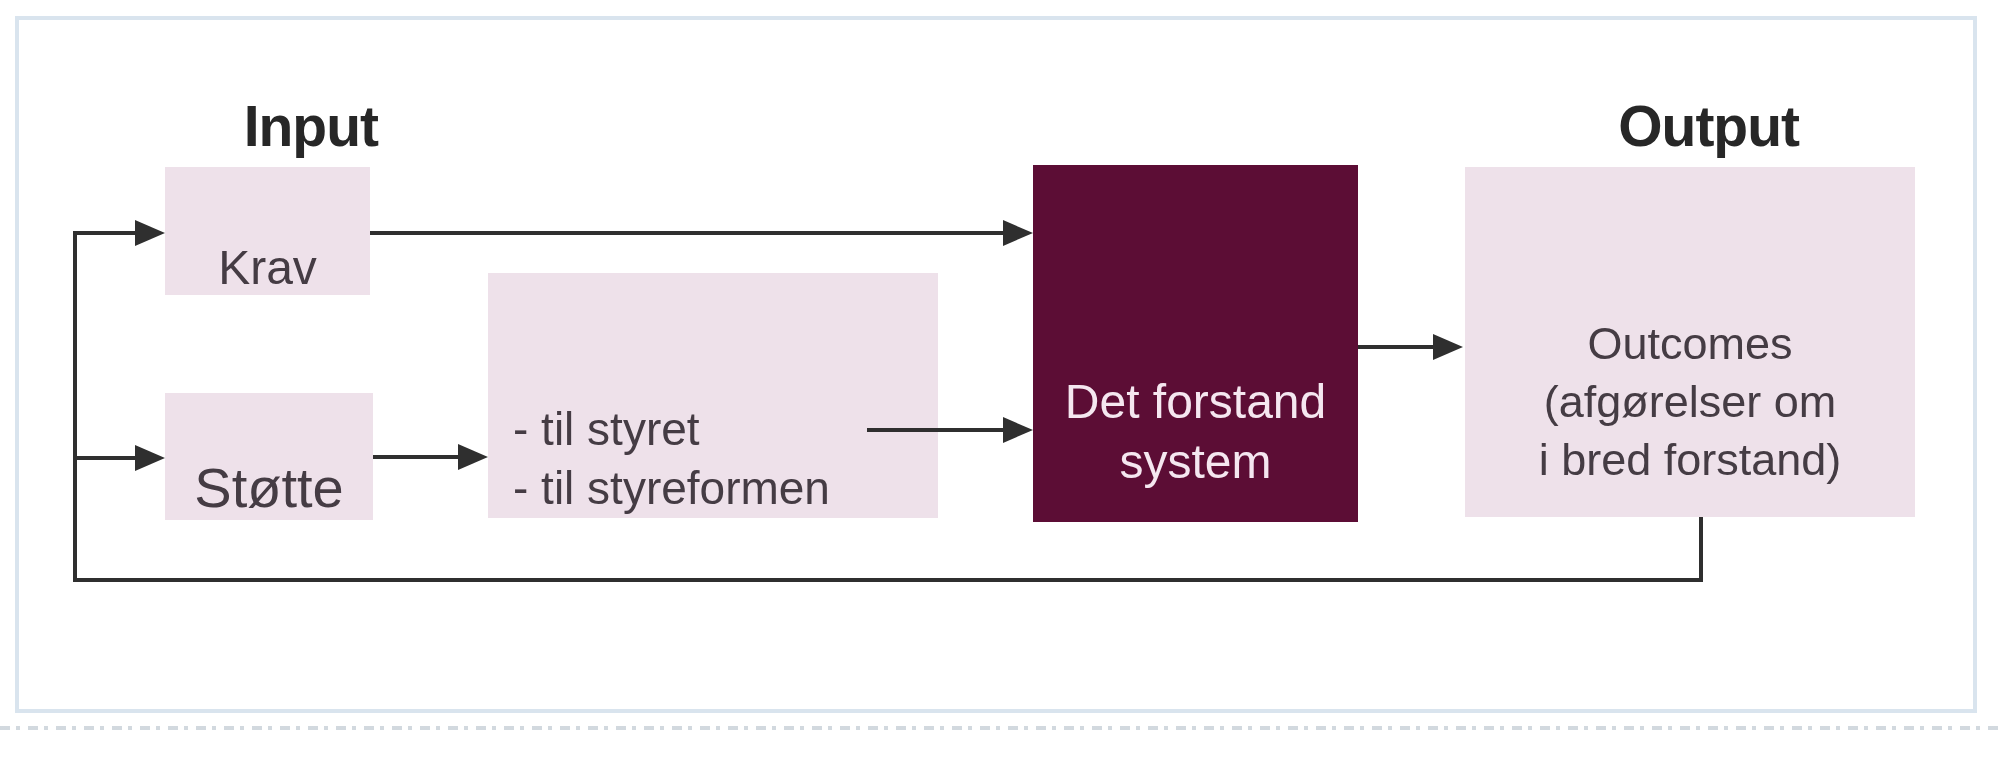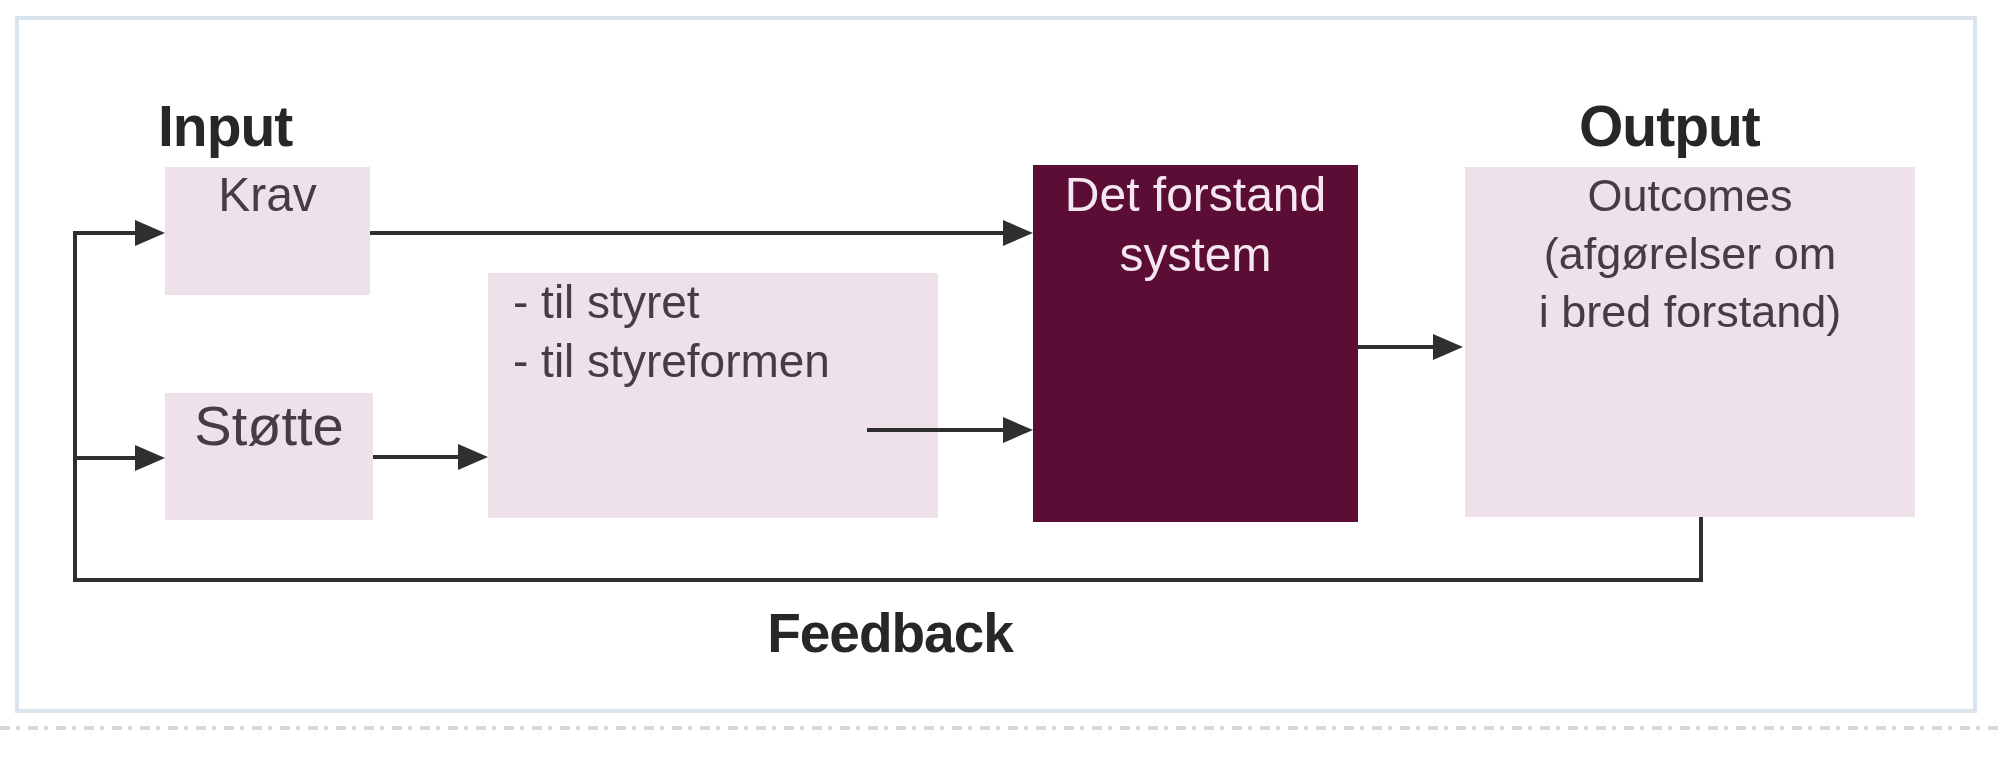--- a/index.html
+++ b/index.html
@@ -18,30 +18,30 @@
     border: 4px solid #d9e4ee;
     box-sizing: border-box;
     background: #ffffff;
   }
   .heading {
     position: absolute;
     font-size: 57px;
     font-weight: bold;
     color: #272727;
     line-height: 1;
-    text-align: left;
+    text-align: right;
     letter-spacing: -1px;
   }
   .box {
     position: absolute;
     box-sizing: border-box;
     display: flex;
     flex-direction: column;
     align-items: center;
-    justify-content: flex-start;
+    justify-content: flex-end;
     color: #453c44;
   }
   .box.pink { background: #eee1ea; }
   .box.dark { background: #5c0d35; color: #f5e7f0; }
   .box .ln { display: block; }
 
   .krav    { left: 165px; top: 167px; width: 205px; height: 128px; font-size: 48px; }
   .stoette { left: 165px; top: 393px; width: 208px; height: 127px; font-size: 56px; }
   .targets {
     left: 488px; top: 273px; width: 450px; height: 245px;
@@ -133,17 +133,16 @@
 
   <div class="line" style="left:373px; top:455px; width:85px; height:4px;"></div>
   <div class="arrowhead" style="left:458px; top:444px;"></div>
 
   <div class="line" style="left:867px; top:428px; width:136px; height:4px;"></div>
   <div class="arrowhead" style="left:1003px; top:417px;"></div>
 
   <div class="line" style="left:1358px; top:345px; width:75px; height:4px;"></div>
   <div class="arrowhead" style="left:1433px; top:334px;"></div>
 
-  <div class="feedback-label">Feedback</div>
 
   <div class="perforation"></div>
 
 </div>
 
 </body></html>

